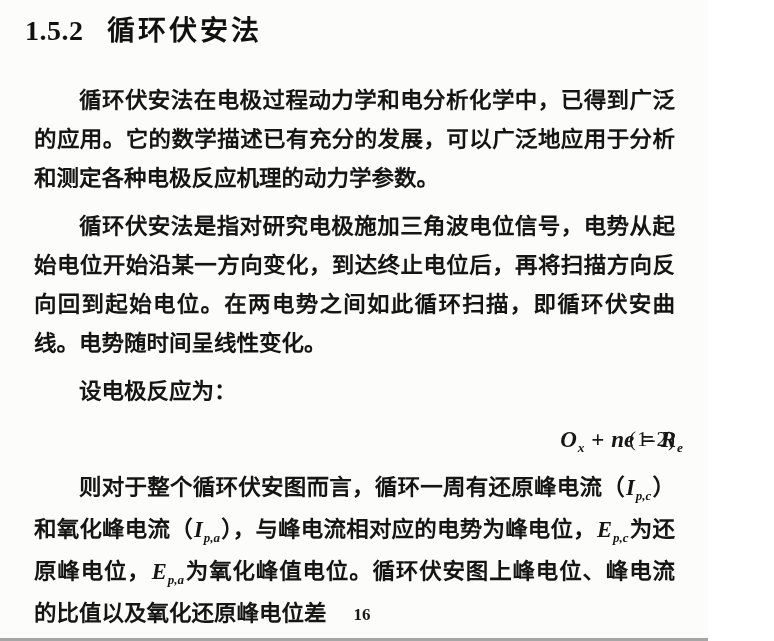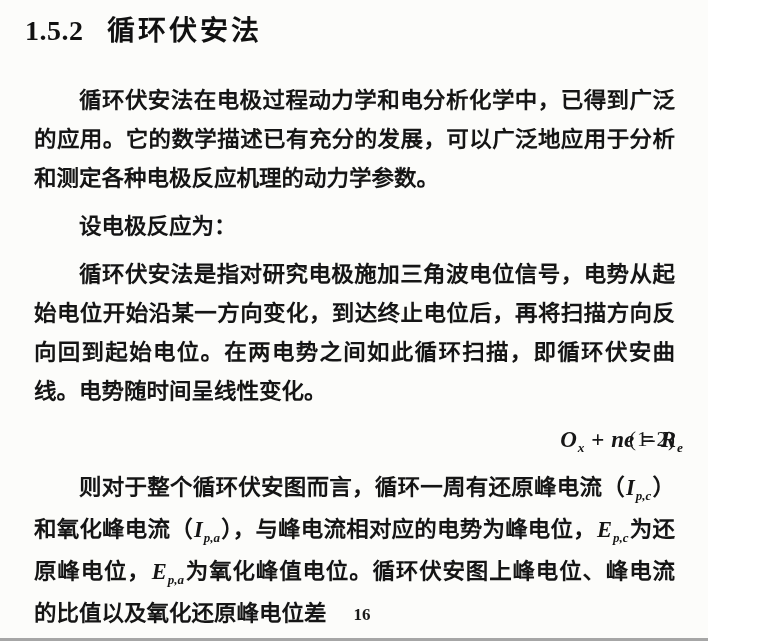--- a/index.html
+++ b/index.html
@@ -86,23 +86,23 @@
 
 <div class="page">
 
   <h2 class="heading">
     <span class="heading-number">1.5.2</span>
     <span class="heading-title">循环伏安法</span>
   </h2>
 
   <p class="body indent"><span class="seg-plain">循环伏安法在电极过程动力学和电分析化学中，已得到广泛的应用。它的数学描述已有充分的发展，可以广泛地应用于分析和测定各种电极反应机理的动力学参数。</span></p>
 
+  <p class="body indent"><span class="seg-plain">循环伏安法是指对研究电极施加三角波电位信号，电势从起始电位开始沿某一方向变化，到达终止电位后，再将扫描方向反向回到起始电位。在两电势之间如此循环扫描，即循环伏安曲线。电势随时间呈线性变化。</span></p>
+
   <p class="body indent"><span class="seg-plain">设电极反应为：</span></p>
-
-  <p class="body indent"><span class="seg-plain">循环伏安法是指对研究电极施加三角波电位信号，电势从起始电位开始沿某一方向变化，到达终止电位后，再将扫描方向反向回到起始电位。在两电势之间如此循环扫描，即循环伏安曲线。电势随时间呈线性变化。</span></p>
 
   <div class="equation-row">
     <span class="equation"><span class="seg-var">O</span><span class="seg-sub">x</span><span class="seg-plain"> + </span><span class="seg-var">ne</span><span class="seg-plain"> = </span><span class="seg-var">R</span><span class="seg-sub">e</span></span>
     <span class="eq-number">(1-2)</span>
   </div>
 
 
 
   <p class="body indent"><span class="seg-plain">则对于整个循环伏安图而言，循环一周有还原峰电流（</span><span class="seg-var">I</span><span class="seg-sub">p,c</span><span class="seg-plain">）和氧化峰电流（</span><span class="seg-var">I</span><span class="seg-sub">p,a</span><span class="seg-plain">），与峰电流相对应的电势为峰电位，</span><span class="seg-var">E</span><span class="seg-sub">p,c</span><span class="seg-plain">为还原峰电位，</span><span class="seg-var">E</span><span class="seg-sub">p,a</span><span class="seg-plain">为氧化峰值电位。循环伏安图上峰电位、峰电流的比值以及氧化还原峰电位差</span></p>
 

